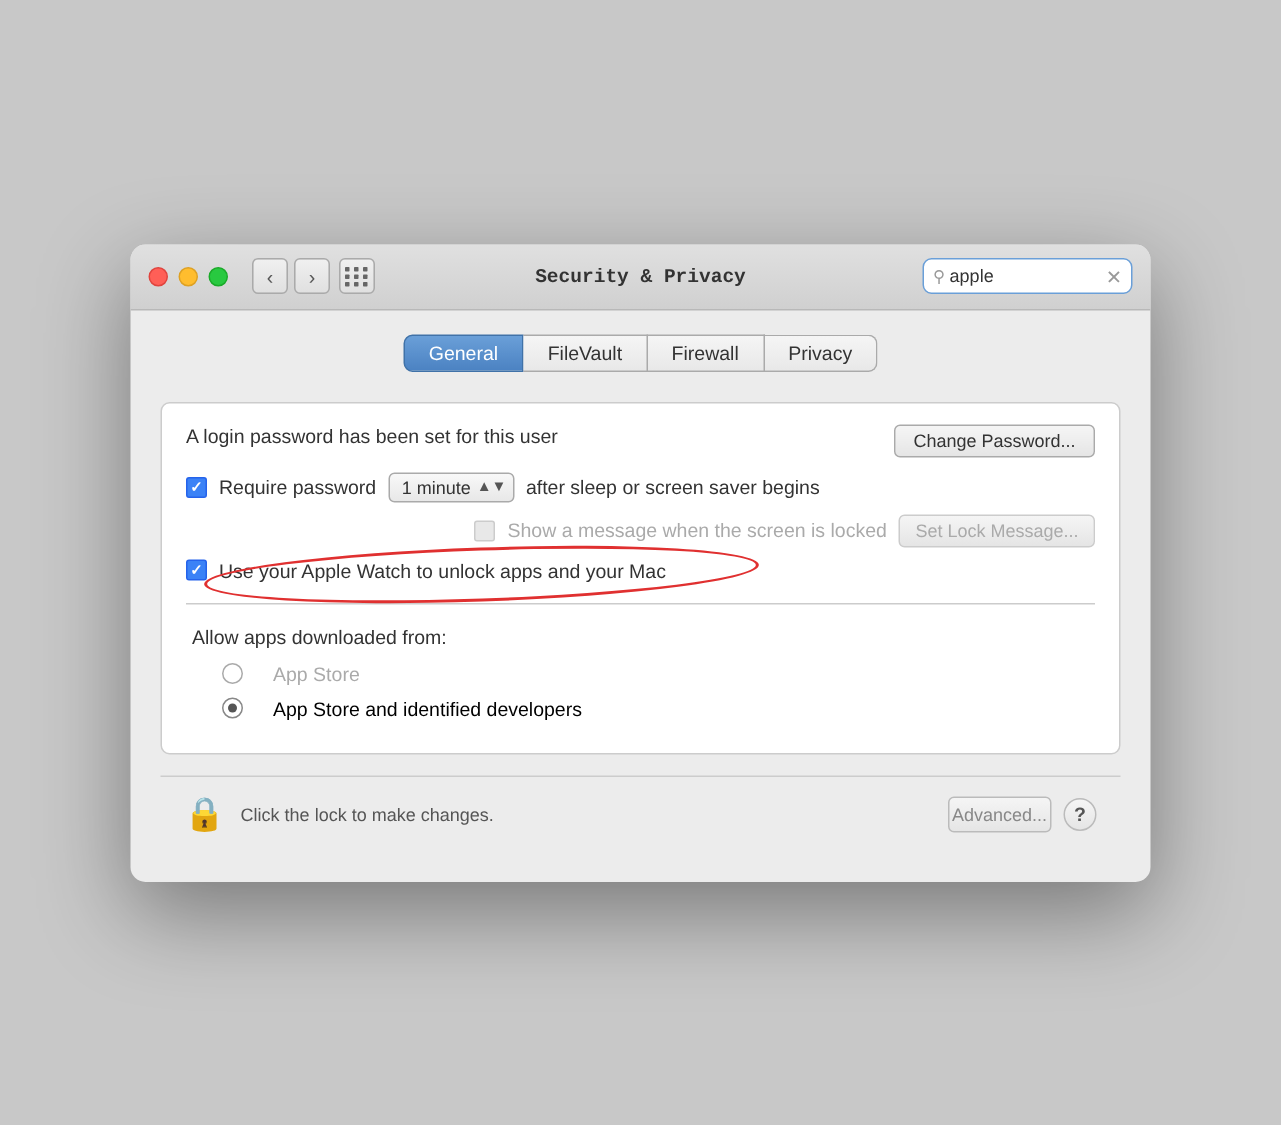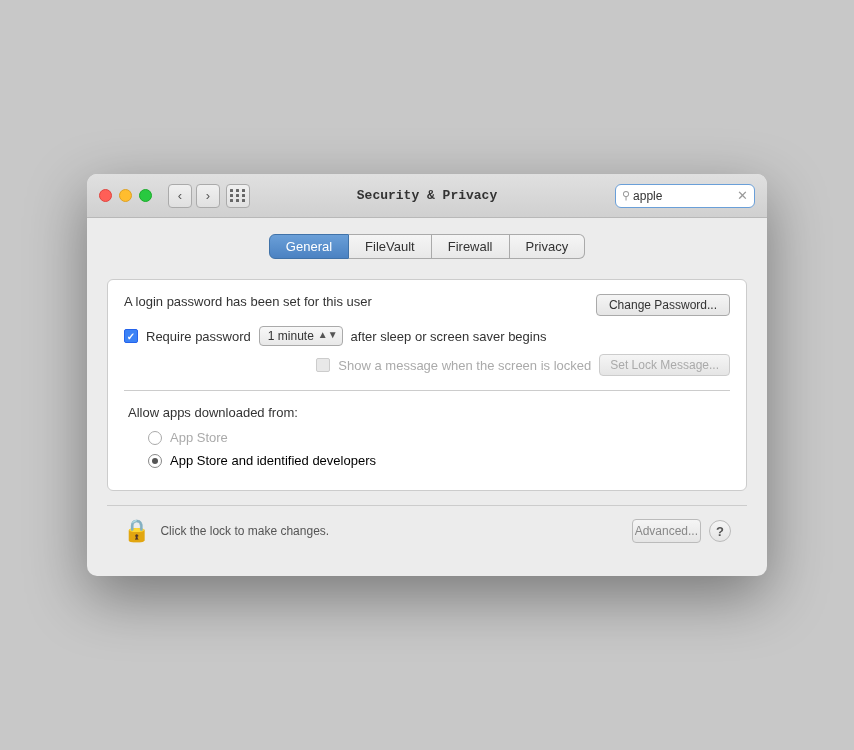--- a/index.html
+++ b/index.html
@@ -228,21 +228,21 @@
       font-weight: bold;
     }
 
     .checkbox.disabled {
       background: #e8e8e8;
       border-color: #ccc;
     }
 
     .dropdown-inline {
       display: flex;
-      align-items: flex-start;
+      align-items: center;
       background: linear-gradient(to bottom, #f8f8f8, #e8e8e8);
       border: 1px solid #aaa;
       border-radius: 4px;
       padding: 2px 4px 2px 8px;
       font-size: 12px;
       cursor: pointer;
       color: #333;
       gap: 4px;
     }
 
@@ -293,22 +293,22 @@
 
     .section-label {
       font-size: 13px;
       color: #333;
       font-weight: 400;
       margin-bottom: 10px;
     }
 
     .radio-row {
       display: flex;
-      align-items: flex-end;
-      gap: 8px;
+      align-items: center;
+      gap: 20px;
       font-size: 13px;
       margin-bottom: 8px;
       padding-left: 20px;
     }
 
     .radio-row.disabled { color: #aaa; }
 
     .radio-btn {
       width: 14px;
       height: 14px;
@@ -465,20 +465,27 @@
         </div>
         <span>after sleep or screen saver begins</span>
       </div>
 
       <div class="option-row disabled">
         <div class="checkbox disabled"></div>
         <span>Show a message when the screen is locked</span>
         <button class="lock-message-btn">Set Lock Message...</button>
       </div>
 
+      <div class="apple-watch-container">
+        <div class="circle-annotation"></div>
+        <div class="option-row">
+          <div class="checkbox checked"></div>
+          <span>Use your Apple Watch to unlock apps and your Mac</span>
+        </div>
+      </div>
 
       <div class="divider"></div>
 
       <div class="downloads-section">
         <div class="section-label">Allow apps downloaded from:</div>
 
         <div class="radio-row disabled">
           <div class="radio-btn"></div>
           <span>App Store</span>
         </div>

